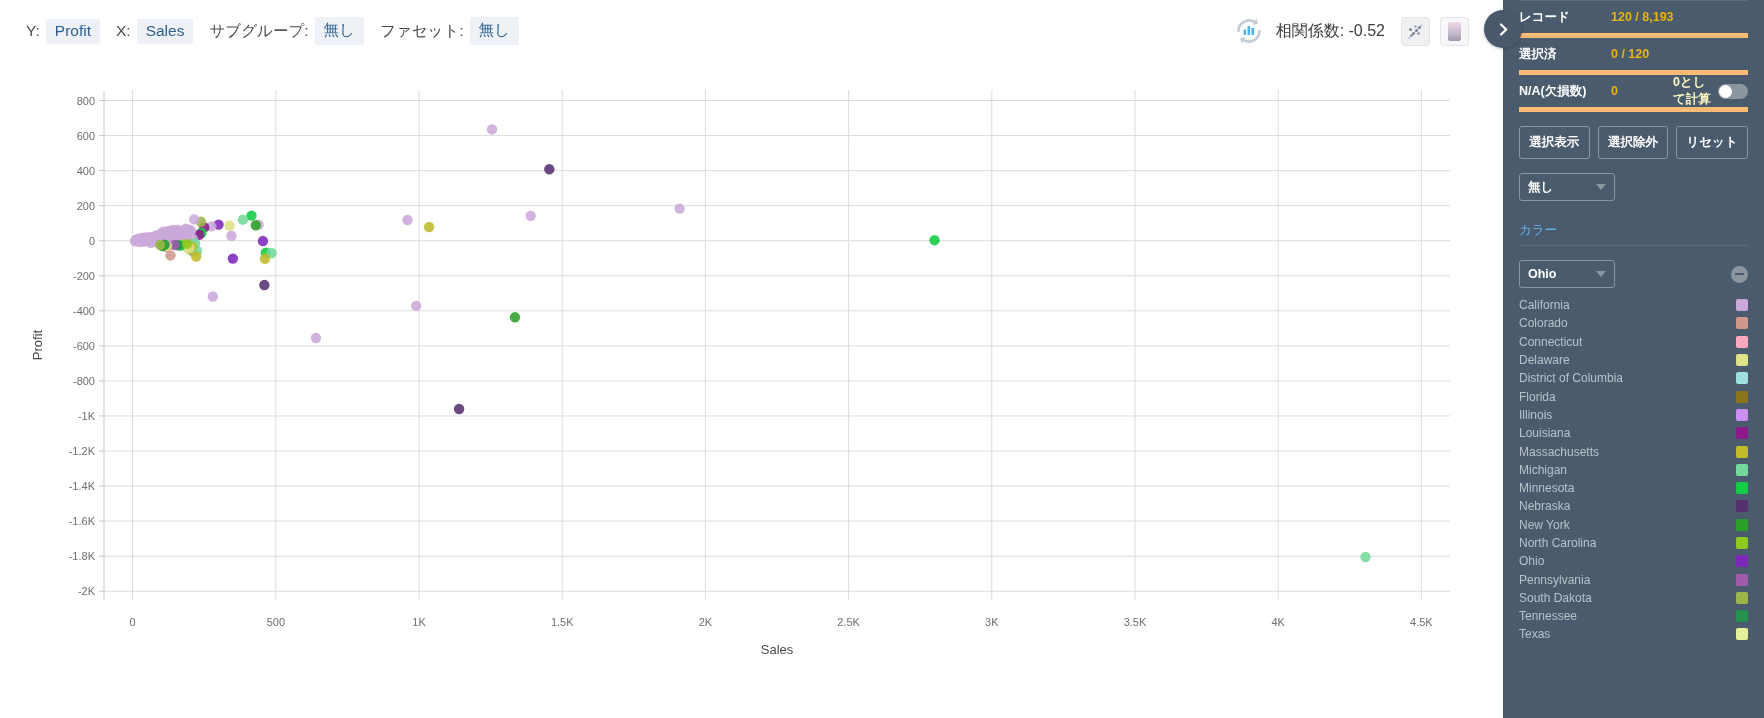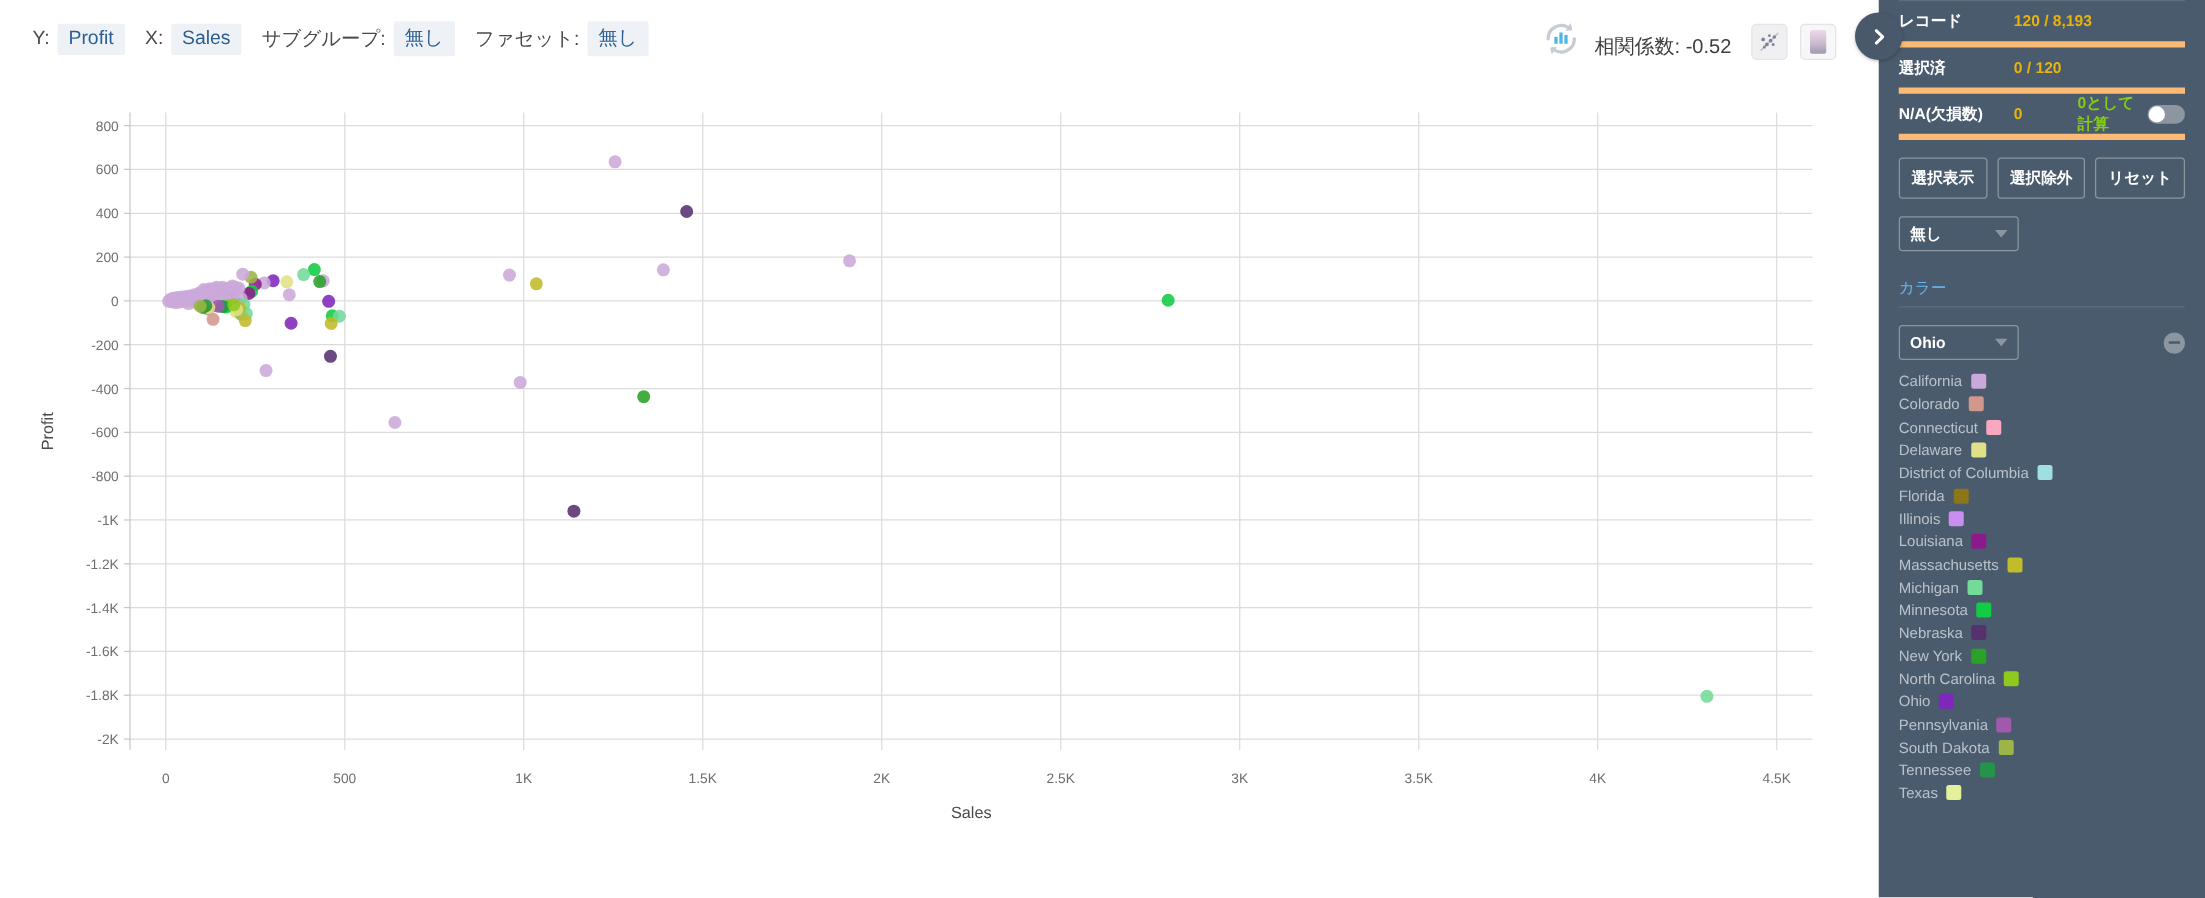--- a/index.html
+++ b/index.html
@@ -49,21 +49,21 @@
     background: #eef2f7;
     padding: 3px 9px 4px 9px;
     border-radius: 2px;
     white-space: nowrap;
     cursor: pointer;
   }
 
   .ctrl-right {
     margin-left: auto;
     display: flex;
-    align-items: flex-end;
+    align-items: center;
     gap: 10px;
     padding-right: 20px;
   }
   .refresh-btn {
     width: 34px; height: 34px;
     border-radius: 50%;
     position: relative;
     cursor: pointer;
     flex: 0 0 auto;
   }
@@ -143,21 +143,21 @@
     height: 32px;
     border-bottom: 5px solid #fdba74;
     font-size: 12.5px;
     color: #ffffff;
     font-weight: bold;
   }
   .stat-row:first-child { border-top: 1px solid #5d6d7e; }
   .stat-name { width: 92px; flex: 0 0 auto; }
   .stat-val { font-weight: bold; color: #eab308; }
   .stat-val.narrow { width: 38px; flex: 0 0 auto; }
-  .stat-extra { font-weight: bold; color: #84cc16; margin-left: 13px; }
+  .stat-extra { font-weight: bold; color: #fef9c3; margin-left: 24px; }
   .toggle {
     margin-left: auto;
     width: 30px; height: 15px;
     border-radius: 8px;
     background: #8c96a1;
     position: relative;
     cursor: pointer;
     flex: 0 0 auto;
   }
   .toggle .knob {
@@ -237,21 +237,21 @@
     width: 9px; height: 2px;
     background: #4a5b6d;
   }
 
   .legend-list {
     margin-top: 8px;
   }
   .legend-item {
     display: flex;
     align-items: center;
-    justify-content: flex-start;
+    justify-content: space-between;
     height: 18.3px;
     cursor: pointer;
   }
   .legend-label {
     font-size: 12px;
     color: #b9c2cb;
     margin-right: 7px;
     white-space: nowrap;
   }
   .legend-swatch {

